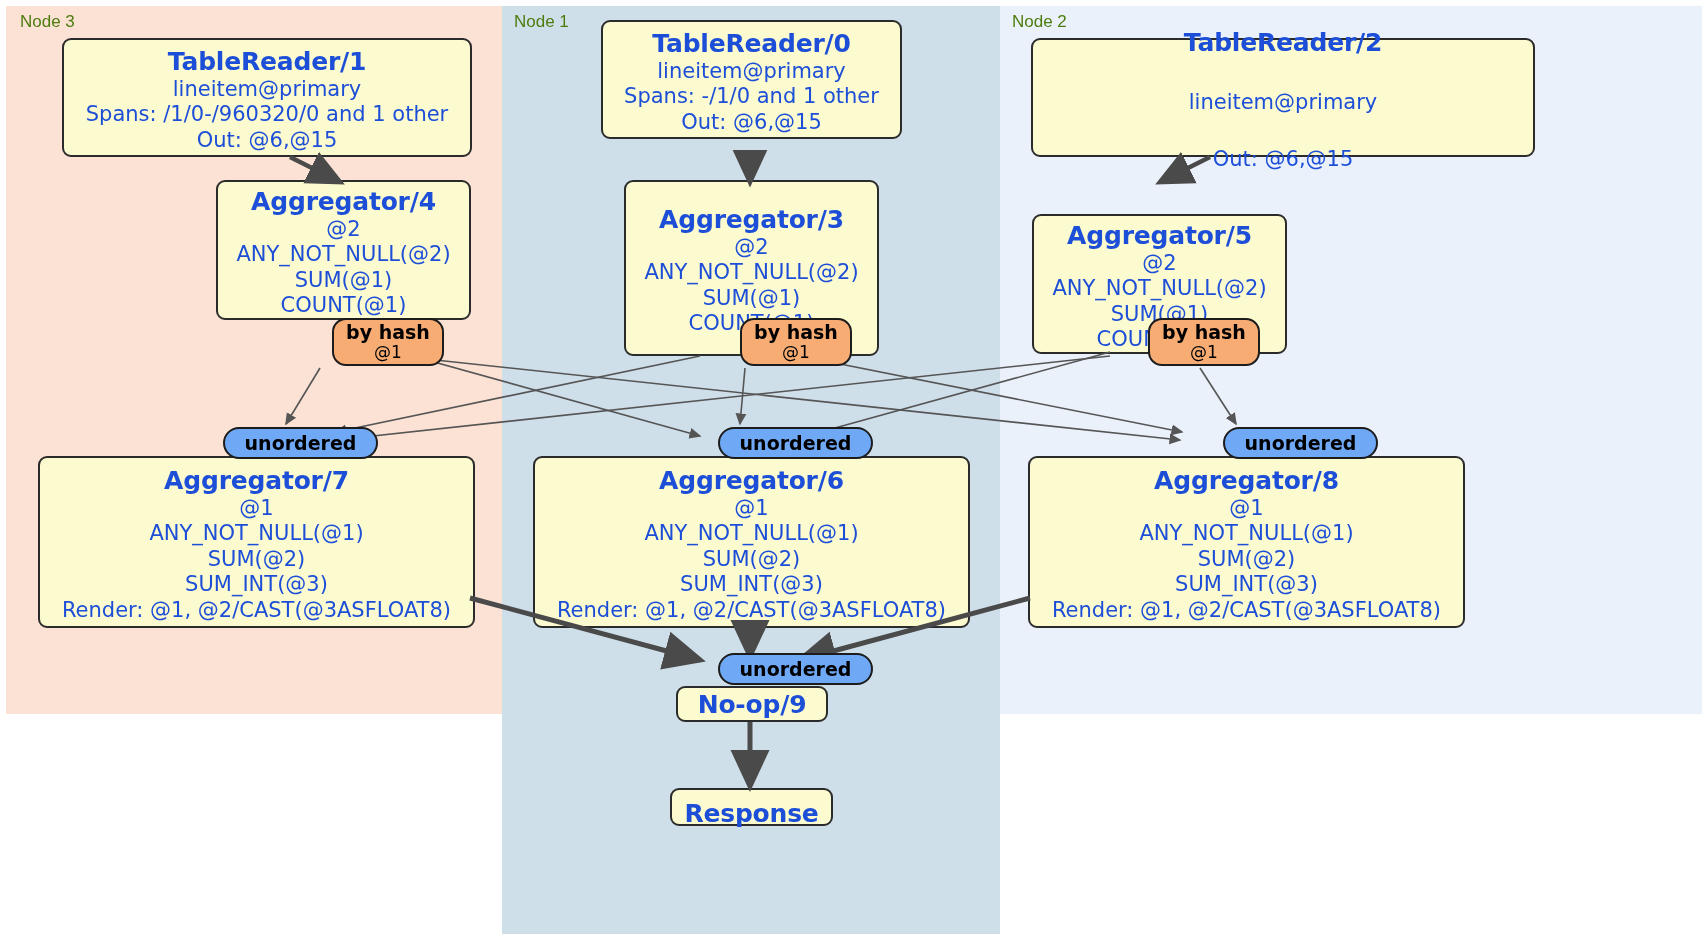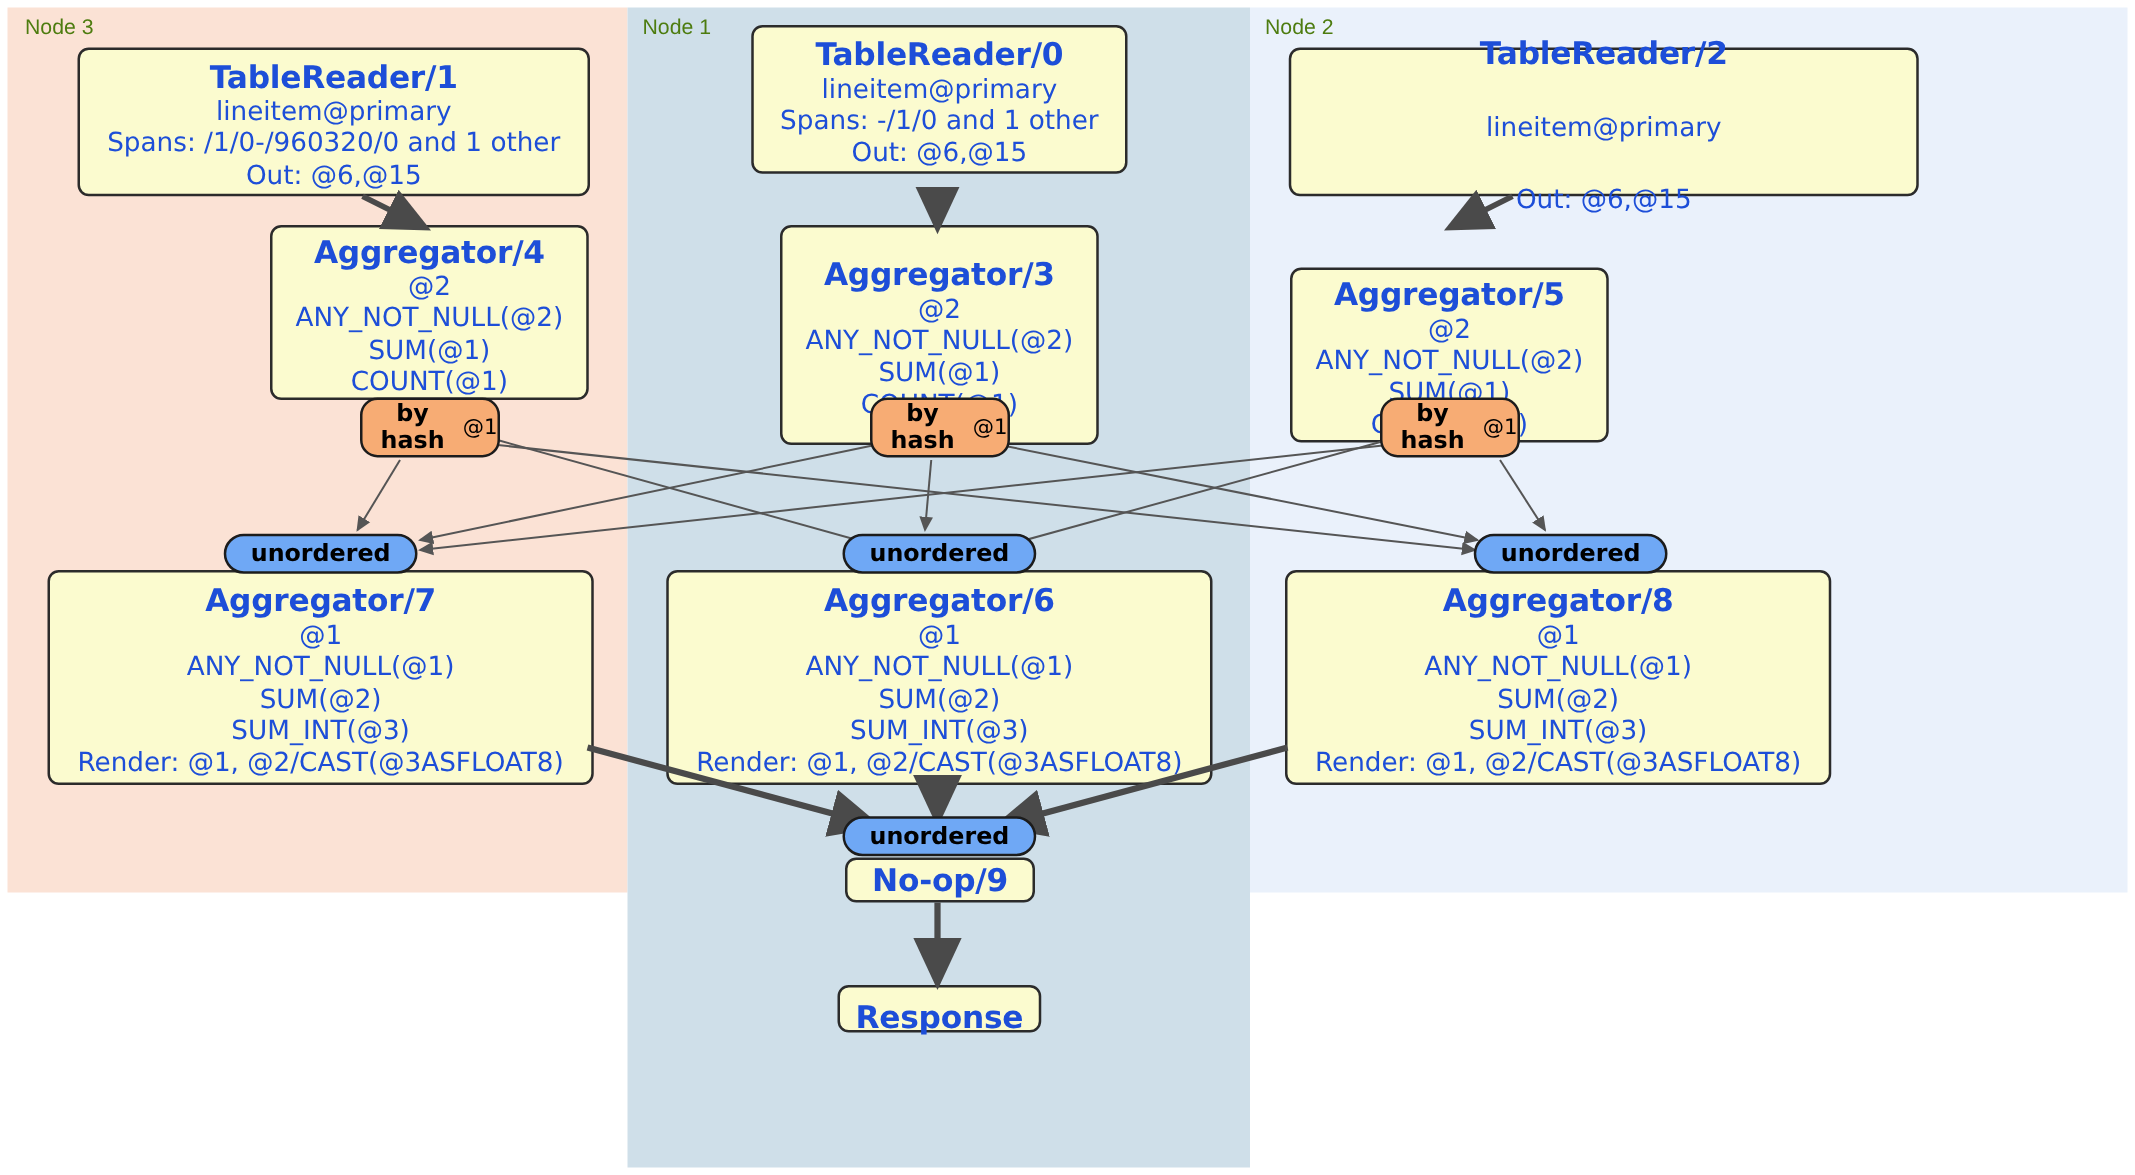--- a/index.html
+++ b/index.html
@@ -15,22 +15,23 @@
     text-align:center;color:#1d4ed8;
     display:flex;flex-direction:column;justify-content:center;align-items:center;
     padding-top:5px;
   }
   .proc .title{font-weight:bold;font-size:25px;line-height:30px;letter-spacing:-0.2px;}
   .proc .line{font-size:21px;line-height:25.5px;white-space:nowrap;}
 
   .pill{
     position:absolute;box-sizing:border-box;
     border:2px solid #1c1c1c;border-radius:18px;text-align:center;
-    display:flex;flex-direction:row;justify-content:center;align-items:center;
+    display:flex;flex-direction:column;justify-content:center;align-items:center;
     z-index:5;
+    margin-left:44px;
   }
   .pill.hash{background:#f7ac74;border-radius:14px;}
   .pill.hash .t{font-weight:bold;font-size:19px;line-height:21px;}
   .pill.hash .s{font-size:17px;line-height:19px;}
   .pill.unordered{background:#6fa8f5;}
   .pill.unordered .t{font-weight:bold;font-size:19px;line-height:21px;}
 
   svg.edges{position:absolute;left:0;top:0;width:1708px;height:940px;pointer-events:none;z-index:2;}
 </style>
 </head>

